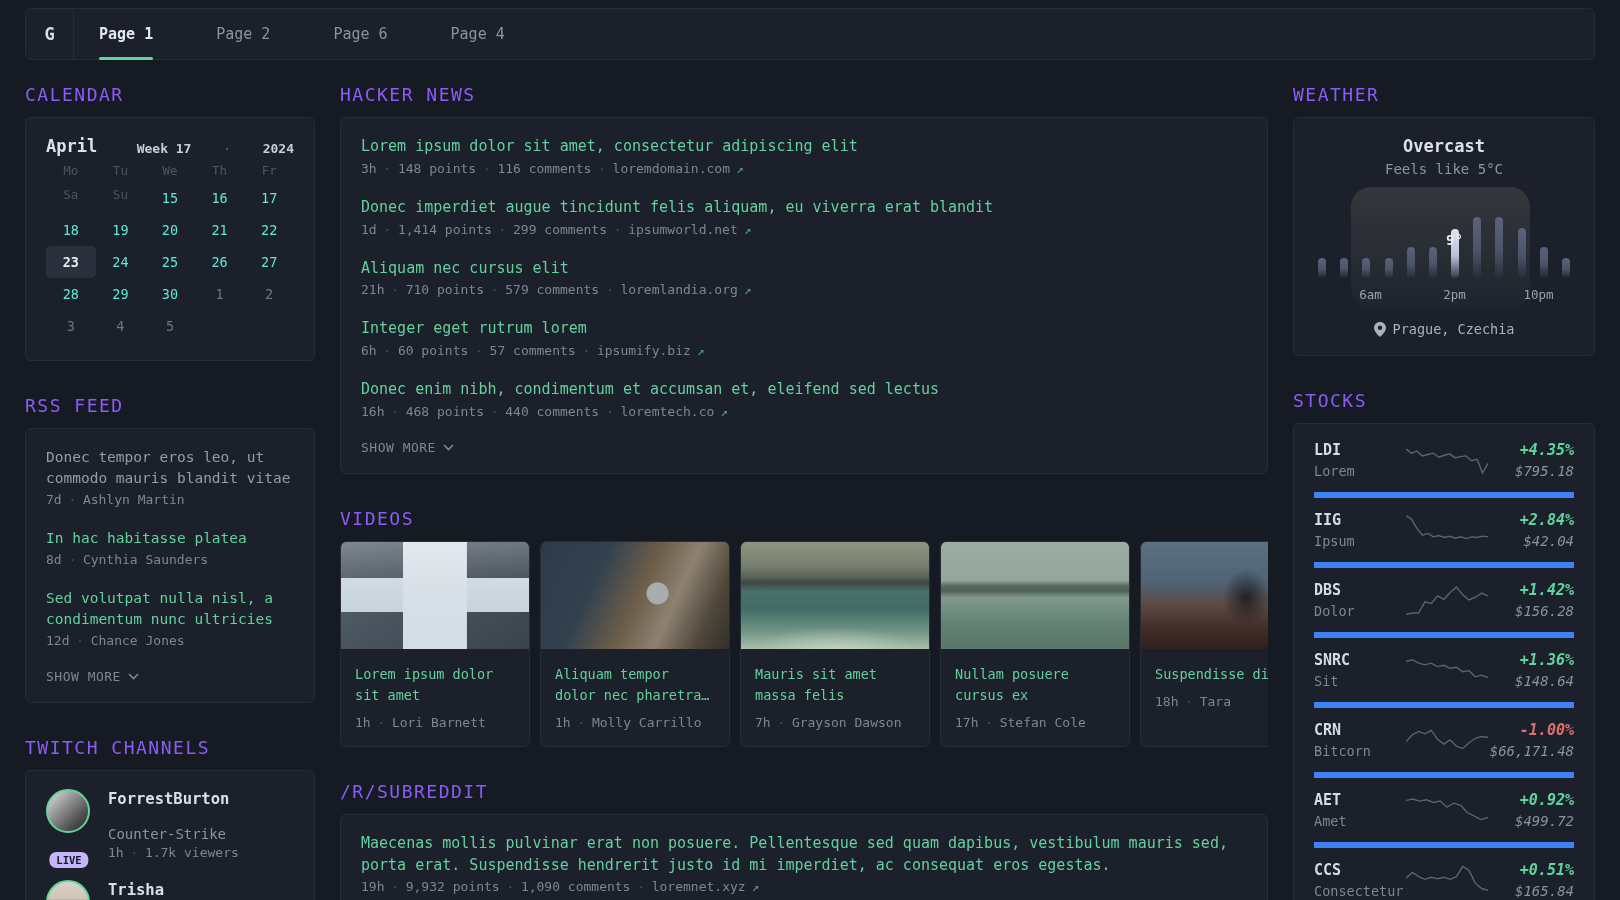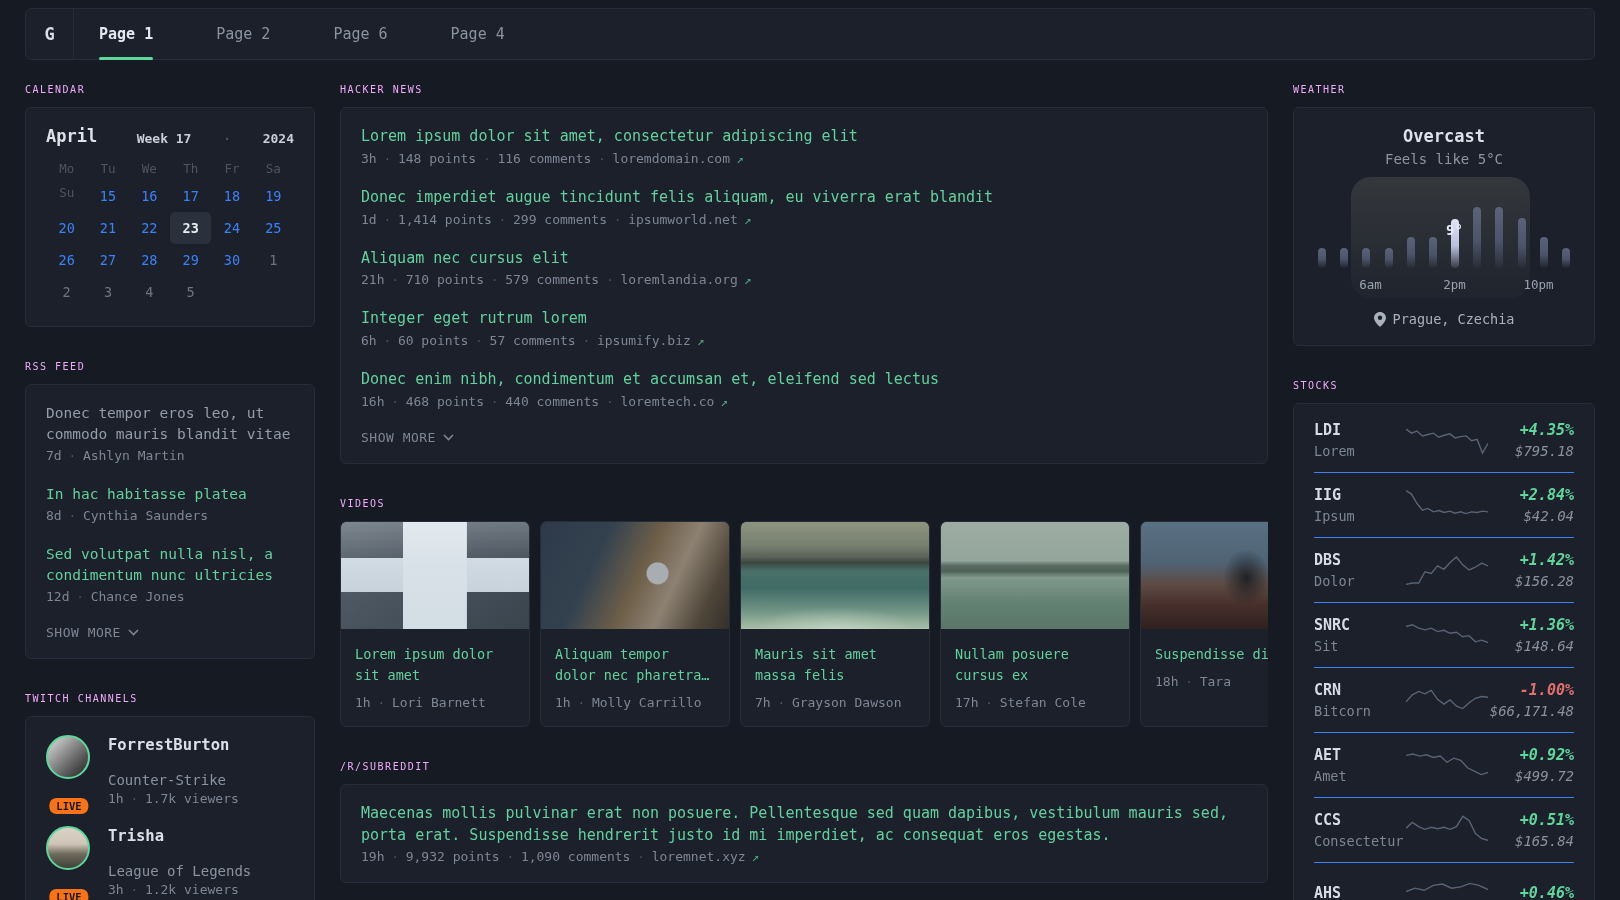--- a/index.html
+++ b/index.html
@@ -35,36 +35,36 @@
   }
 
   
   .columns { display:flex; gap:25px; margin:24px 25px 0; align-items:flex-start; }
   .col-left  { width:290px; flex:none; }
   .col-mid   { flex:1; min-width:0; }
   .col-right { width:302px; flex:none; }
 
   .section { margin-bottom:34px; }
   .section-label {
-    font-size:10px; letter-spacing:1.5px; color:#f0abfc; margin-bottom:12px;
+    font-size:18px; letter-spacing:1.5px; color:#8b5cf6; margin-bottom:12px;
   }
   .card {
     background:#1b202a; border:1px solid #262c38; border-radius:6px;
     padding:18px 20px;
   }
 
   
   .cal-head { display:flex; justify-content:space-between; align-items:flex-end; }
   .cal-month { font-size:17px; font-weight:bold; color:#dde1e9; }
   .cal-week { font-size:13px; font-weight:bold; color:#c9ced8; display:flex; align-items:baseline; gap:25px; }
-  .cal-grid { display:grid; grid-template-columns:repeat(6,1fr); margin-top:10px;text-align:center; }
+  .cal-grid { display:grid; grid-template-columns:repeat(5,1fr); margin-top:2px;text-align:center; }
   .cal-wd { height:24px; display:flex; align-items:center; justify-content:center;
             font-size:12.5px; color:#4e5560; }
   .cal-day { height:32px; display:flex; align-items:center; justify-content:center;
-             font-size:13.5px; color:#3b82f6; border-radius:5px; }
+             font-size:13.5px; color:#5eead4; border-radius:5px; }
   .cal-day.outside { color:#6d7482; }
   .cal-day.selected { background:#2a303c; color:#e8ebf1; font-weight:bold; }
 
   
   .feed-item { margin-bottom:21px; }
   .feed-item:last-of-type { margin-bottom:0; }
   .link-title { color:#63d19e; font-size:15px; line-height:1.45; font-weight:500; cursor:pointer; }
   .link-title.visited { color:#959caa; }
   .meta { margin-top:3px; font-size:13px; color:#7e8695; display:flex; flex-wrap:wrap; align-items:baseline; }
   .dot { color:#4c5361; margin:0 7px; font-size:12px; }
@@ -83,21 +83,21 @@
   .tw-row { display:flex; gap:16px; margin-bottom:20px; cursor:pointer; }
   .tw-row:last-of-type { margin-bottom:0; }
   .tw-avatar-wrap { position:relative; width:46px; flex:none; }
   .tw-avatar { width:44px; height:44px; border-radius:50%; border:2px solid #5fd69c; }
   .tw-avatar.off { border-color:#3c4350; }
   .av-1 { background:linear-gradient(135deg,#e0e0e0 0%,#9a9a9a 35%,#555 70%,#222 100%); }
   .av-2 { background:linear-gradient(180deg,#d9d2c6 0%,#cfc6b8 40%,#6f6a5d 65%,#3e4237 100%); }
   .av-3 { background:linear-gradient(180deg,#e7d7bf 0%,#d3ab84 45%,#9a7354 75%,#6b4f3a 100%); }
   .live-badge {
     position:absolute; left:50%; transform:translateX(-50%); bottom:-8px;
-    background:#f97316; color:#15181f; font-size:10.5px; font-weight:bold;
+    background:#c4b5fd; color:#15181f; font-size:10.5px; font-weight:bold;
     padding:2px 7px; border-radius:7px;
   }
   .tw-name { font-size:15.5px; font-weight:bold; color:#dbe0e8; line-height:1.3; }
   .tw-cat  { font-size:14px; color:#8b93a1; margin-top:17px; }
   .tw-meta { font-size:13px; color:#7e8695; margin-top:3px; display:flex; align-items:baseline; }
 
   
   .video-row { display:flex; gap:10px; overflow:hidden; }
   .video-card {
     flex:0 0 190px; background:#1b202a; border:1px solid #262c38; border-radius:6px;
@@ -146,21 +146,21 @@
   .wx-hours { position:relative; height:16px; margin-top:9px; }
   .wx-hour { position:absolute; transform:translateX(-50%); font-size:12.5px; color:#9aa2b0; }
   .wx-loc { margin-top:18px; display:flex; justify-content:center; align-items:center; gap:7px;
             font-size:13.5px; color:#aab1bd; }
   .pin { width:12px; height:15px; }
   .pin path { fill:#aab1bd; }
 
   
   .stocks-card { padding:4px 20px; }
   .stock-row { display:flex; align-items:center; padding:13px 0; cursor:pointer;
-               border-top:1px solid #3b82f6; }
+               border-top:6px solid #3b82f6; }
   .stock-row:first-child { border-top:none; }
   .stock-id { width:92px; flex:none; }
   .stock-sym { font-size:15px; font-weight:bold; color:#d6dbe4; }
   .stock-name { font-size:13.5px; color:#7e8694; margin-top:4px; }
   .spark { width:82px; height:38px; flex:none; color:#5a6375; }
   .spark polyline { fill:none; stroke:currentColor; stroke-width:1.4; vector-effect:non-scaling-stroke; }
   .stock-val { flex:1; text-align:right;font-style:italic; }
   .stock-change { font-size:15px; font-weight:bold; color:#5fd69c; }
   .stock-change.neg { color:#e0706e; }
   .stock-price { font-size:14px; color:#8b929f; margin-top:4px; }

